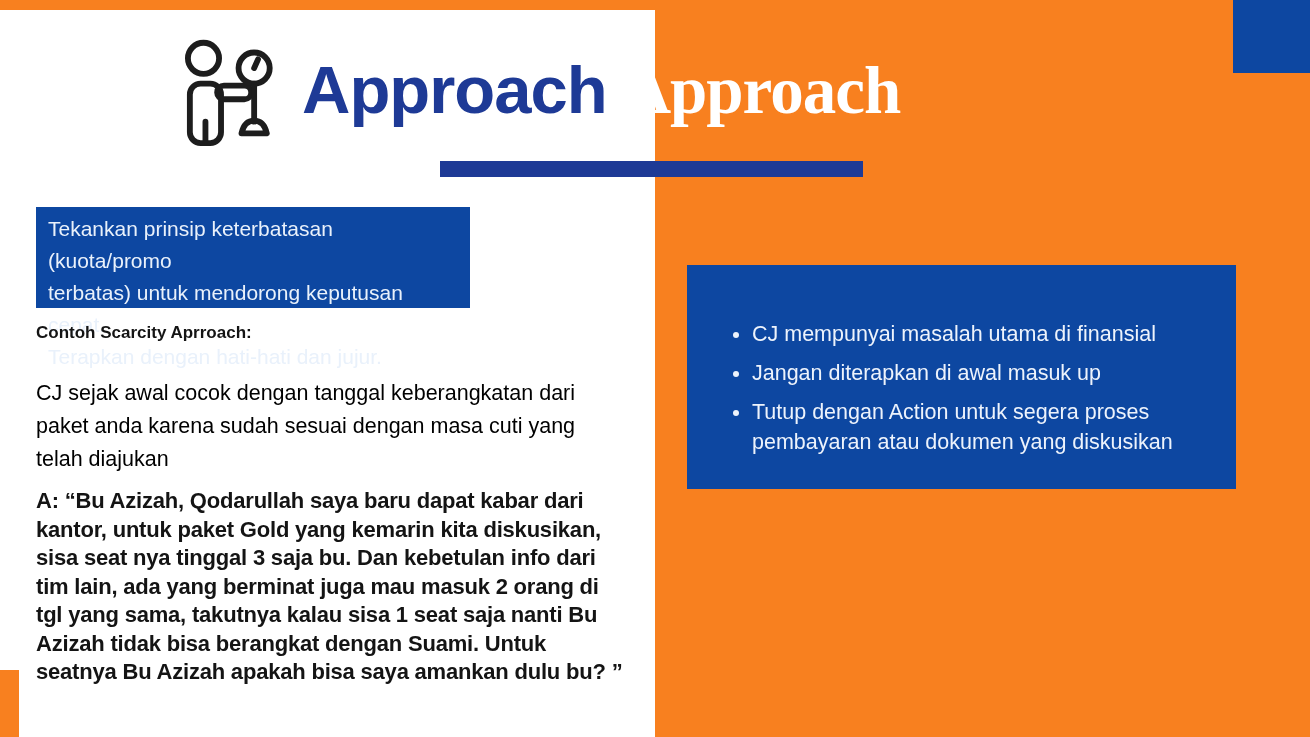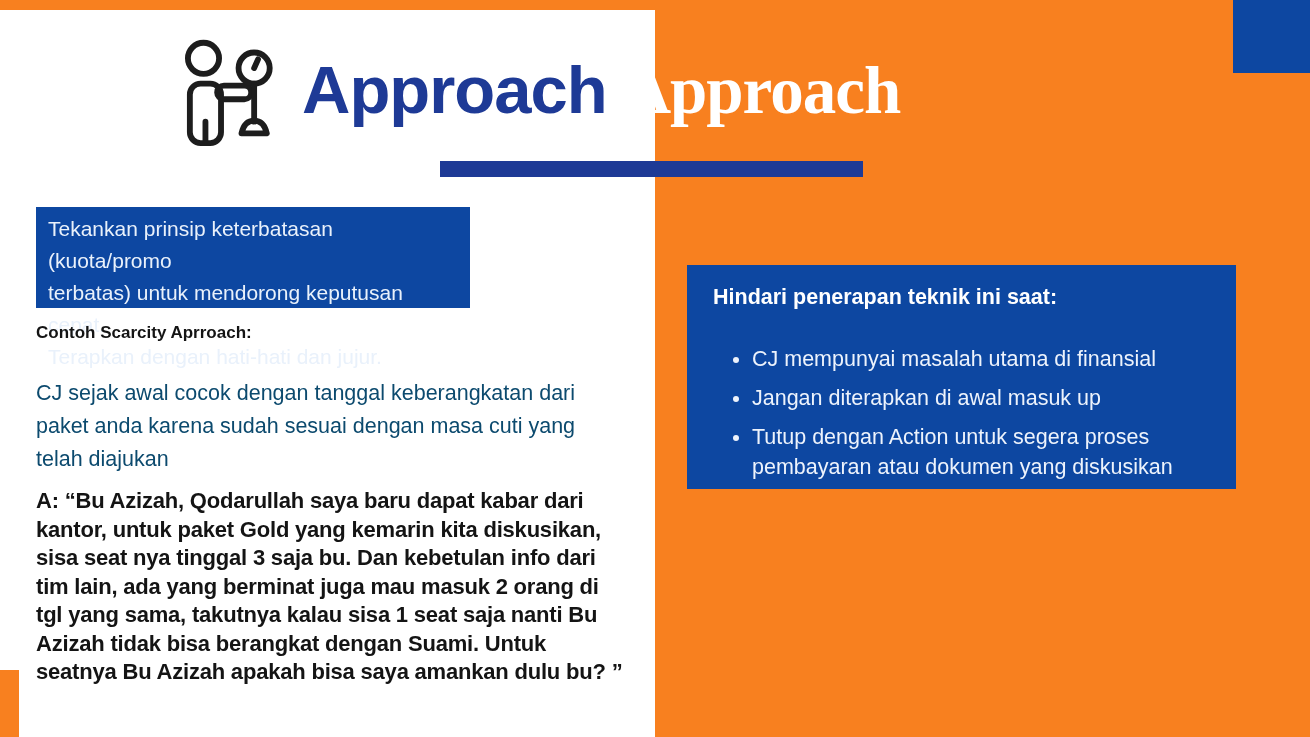--- a/index.html
+++ b/index.html
@@ -42,21 +42,21 @@
     font-size:21px;line-height:32px;
     padding:6px 12px;box-sizing:border-box;
     white-space:pre-line;
   }
   .contoh{
     position:absolute;left:36px;top:323px;
     font-size:17px;font-weight:bold;color:#141414;
   }
   .intro{
     position:absolute;left:36px;top:377px;width:600px;
-    font-size:21.5px;line-height:33px;color:#0c4a6e;
+    font-size:21.5px;line-height:33px;color:#000000;
     white-space:pre-line;
   }
   .script{
     position:absolute;left:36px;top:487px;width:610px;
     font-size:22px;font-weight:bold;line-height:28.5px;color:#141414;
     white-space:pre-line;letter-spacing:-0.2px;
   }
   .right-box{
     position:absolute;left:687px;top:265px;width:549px;height:224px;
     background:#0D47A1;color:#EDF3FC;
@@ -115,21 +115,20 @@
 
   <div class="script">A: “Bu Azizah, Qodarullah saya baru dapat kabar dari
 kantor, untuk paket Gold yang kemarin kita diskusikan,
 sisa seat nya tinggal 3 saja bu. Dan kebetulan info dari
 tim lain, ada yang berminat juga mau masuk 2 orang di
 tgl yang sama, takutnya kalau sisa 1 seat saja nanti Bu
 Azizah tidak bisa berangkat dengan Suami. Untuk
 seatnya Bu Azizah apakah bisa saya amankan dulu bu? ”</div>
 
   <div class="right-box">
-    <div class="rb-heading">Hindari penerapan teknik ini saat:</div>
     <ul>
       <li>CJ mempunyai masalah utama di finansial</li>
       <li>Jangan diterapkan di awal masuk up</li>
       <li> Tutup dengan Action untuk segera proses
 pembayaran atau dokumen yang diskusikan</li>
     </ul>
   </div>
 
 </div>
 

